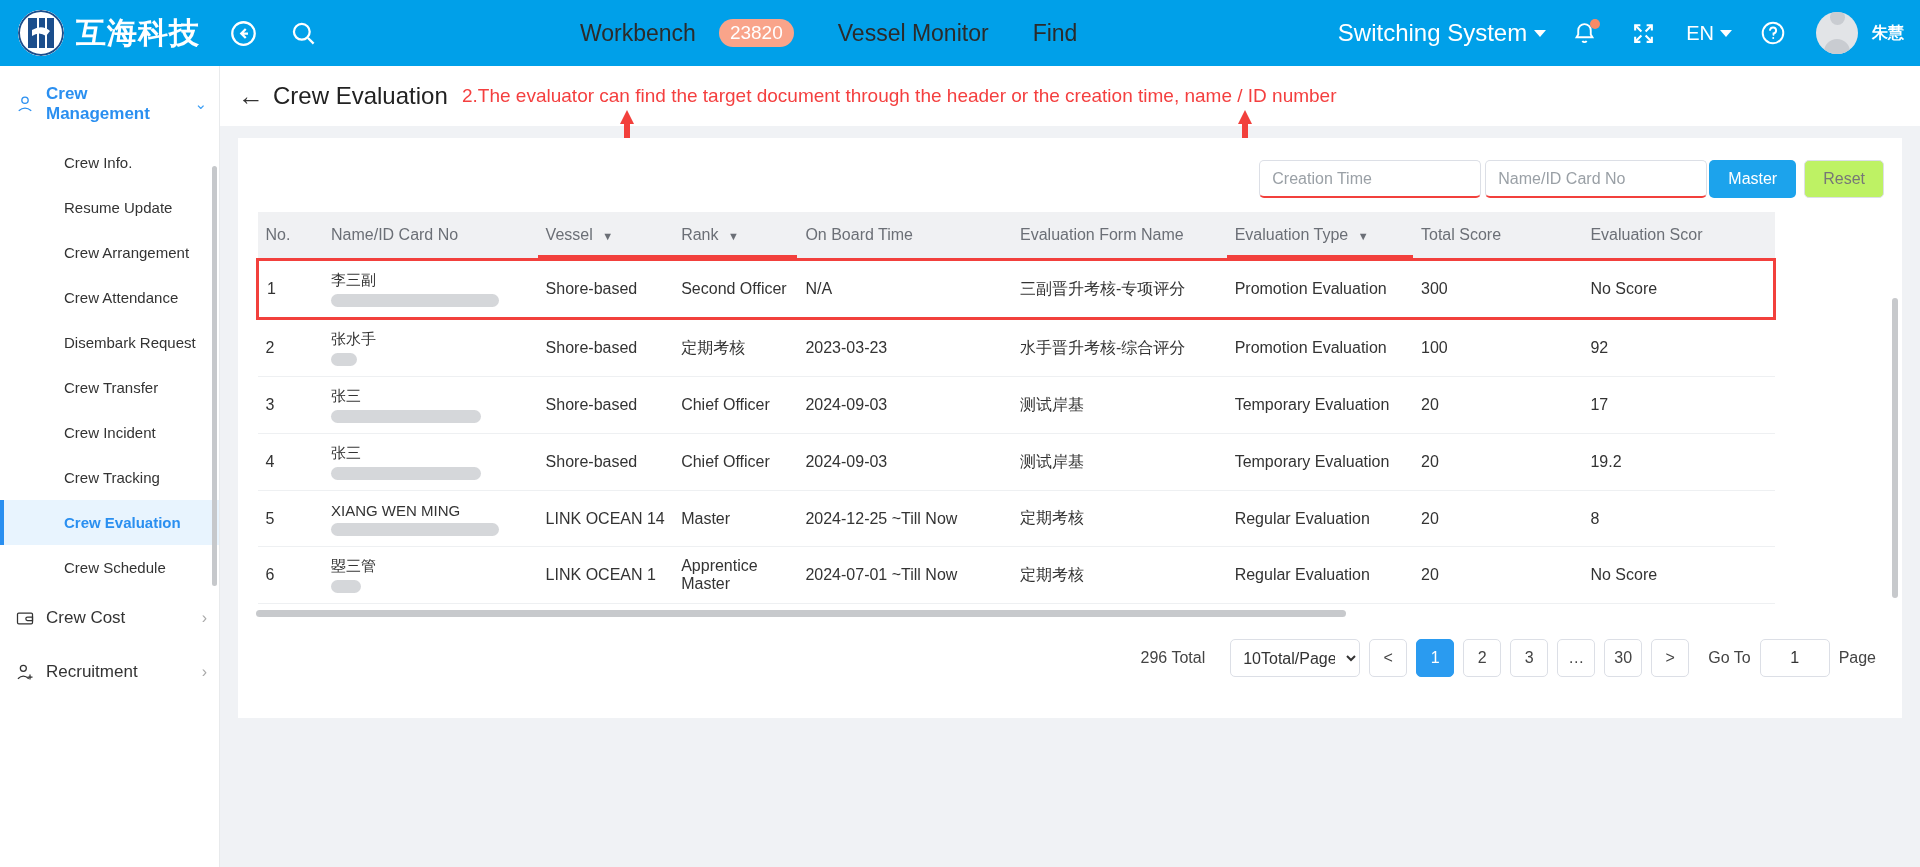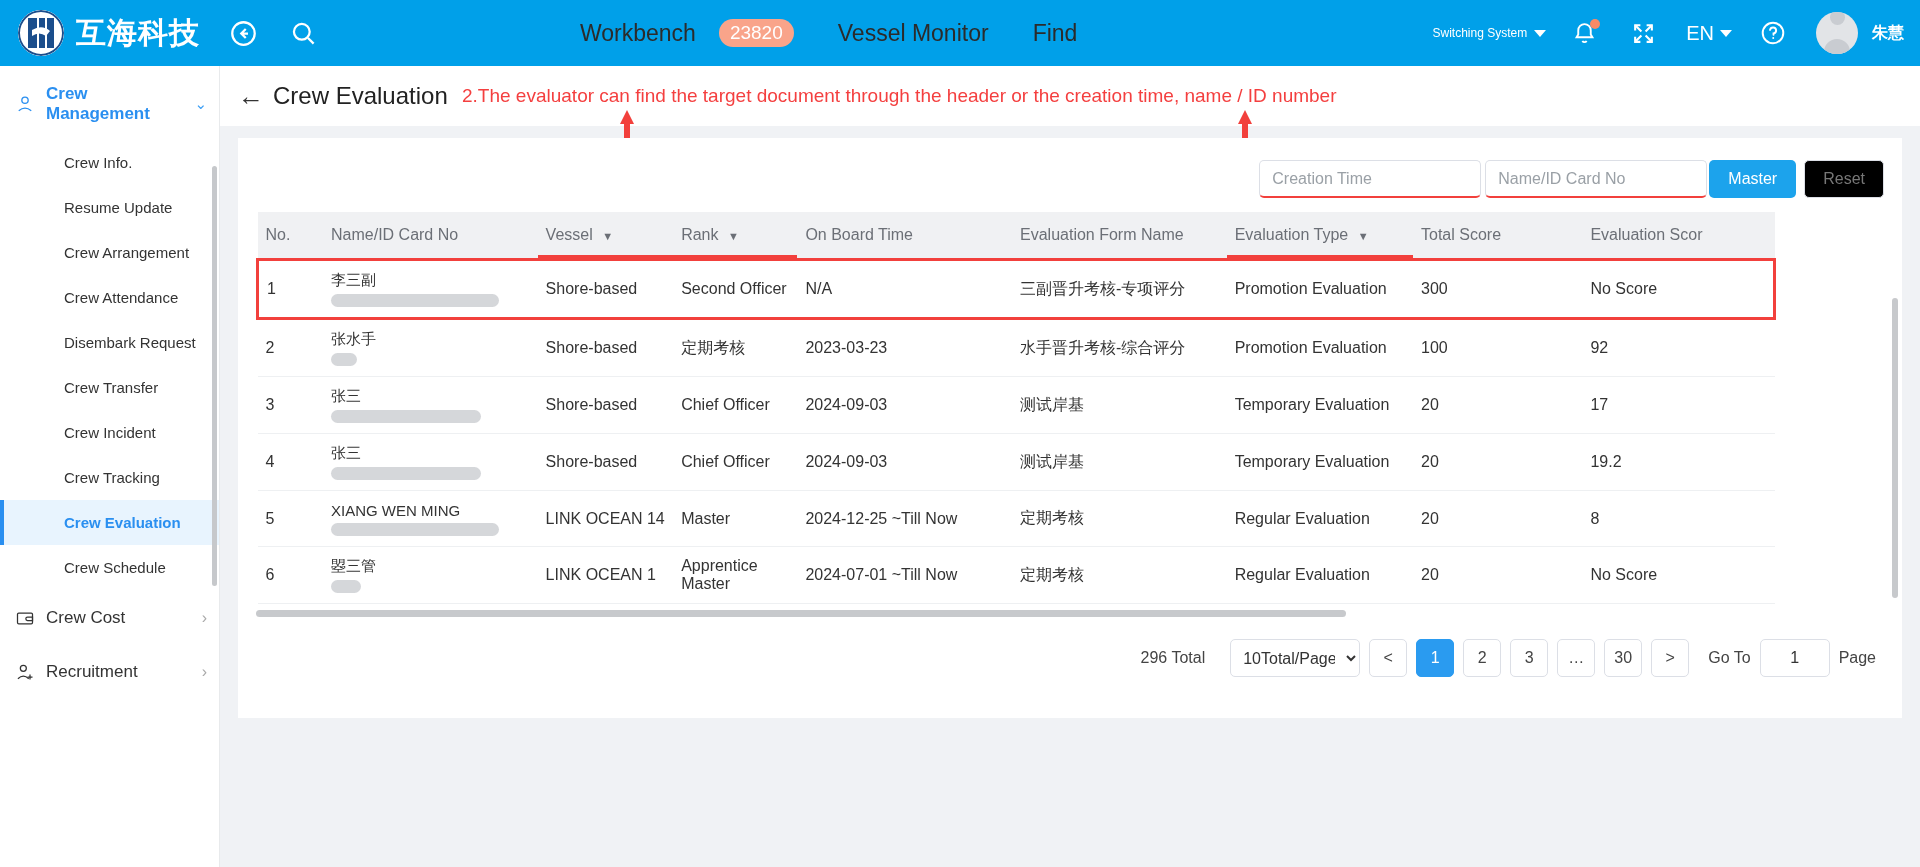--- a/index.html
+++ b/index.html
@@ -43,21 +43,21 @@
   .nav-badge {
     background: #F9A48A; color: #fff; font-size: 19px;
     border-radius: 14px; padding: 2px 11px; line-height: 1.25;
   }
 
   .hdr-right {
     position: absolute; right: 16px; top: 0; height: 66px;
     display: flex; align-items: center; gap: 0;
   }
   .switch-sys {
-    color: #fff; font-size: 12px; display: flex; align-items: center;
+    color: #fff; font-size: 24px; display: flex; align-items: center;
     gap: 7px; cursor: pointer; margin-right: 26px;
   }
   .caret-down {
     width: 0; height: 0; border-left: 6px solid transparent;
     border-right: 6px solid transparent; border-top: 7px solid #fff;
   }
   .bell-wrap { position: relative; margin-right: 34px; cursor: pointer; }
   .bell-dot {
     position: absolute; top: -2px; right: -3px;
     width: 10px; height: 10px; border-radius: 50%; background: #F98A66;
@@ -156,21 +156,21 @@
   }
   .inp::placeholder { color: #9aa0a6; }
   .inp-time { width: 222px; border-bottom: 2px solid #F2403C; }
   .inp-name { width: 222px; margin-left: 4px; border-bottom: 2px solid #F2403C; }
   .btn {
     height: 38px; border-radius: 5px; font-size: 16px; cursor: pointer;
     padding: 0 18px; border: 1px solid transparent;
     font-family: "Liberation Sans", sans-serif;
   }
   .btn-search { background: #1CA3EC; color: #fff; margin-left: 2px; }
-  .btn-reset { background: #000000; color: #777; border: 1px solid #dcdfe6; margin-left: 8px; }
+  .btn-reset { background: #bef264; color: #777; border: 1px solid #dcdfe6; margin-left: 8px; }
 
   
   .tbl-wrap { position: relative; padding: 0 18px; }
   table { border-collapse: collapse; width: 1520px; table-layout: fixed; }
   thead th {
     background: #F0F1F3; color: #6b6f76; font-size: 16px; font-weight: normal;
     text-align: left; padding: 14px 8px; white-space: nowrap;
   }
   thead th .sortc { font-size: 11px; margin-left: 5px; color:#6b6f76; }
   thead th.hl-under { box-shadow: inset 0 -3px 0 0 #F2403C; }

